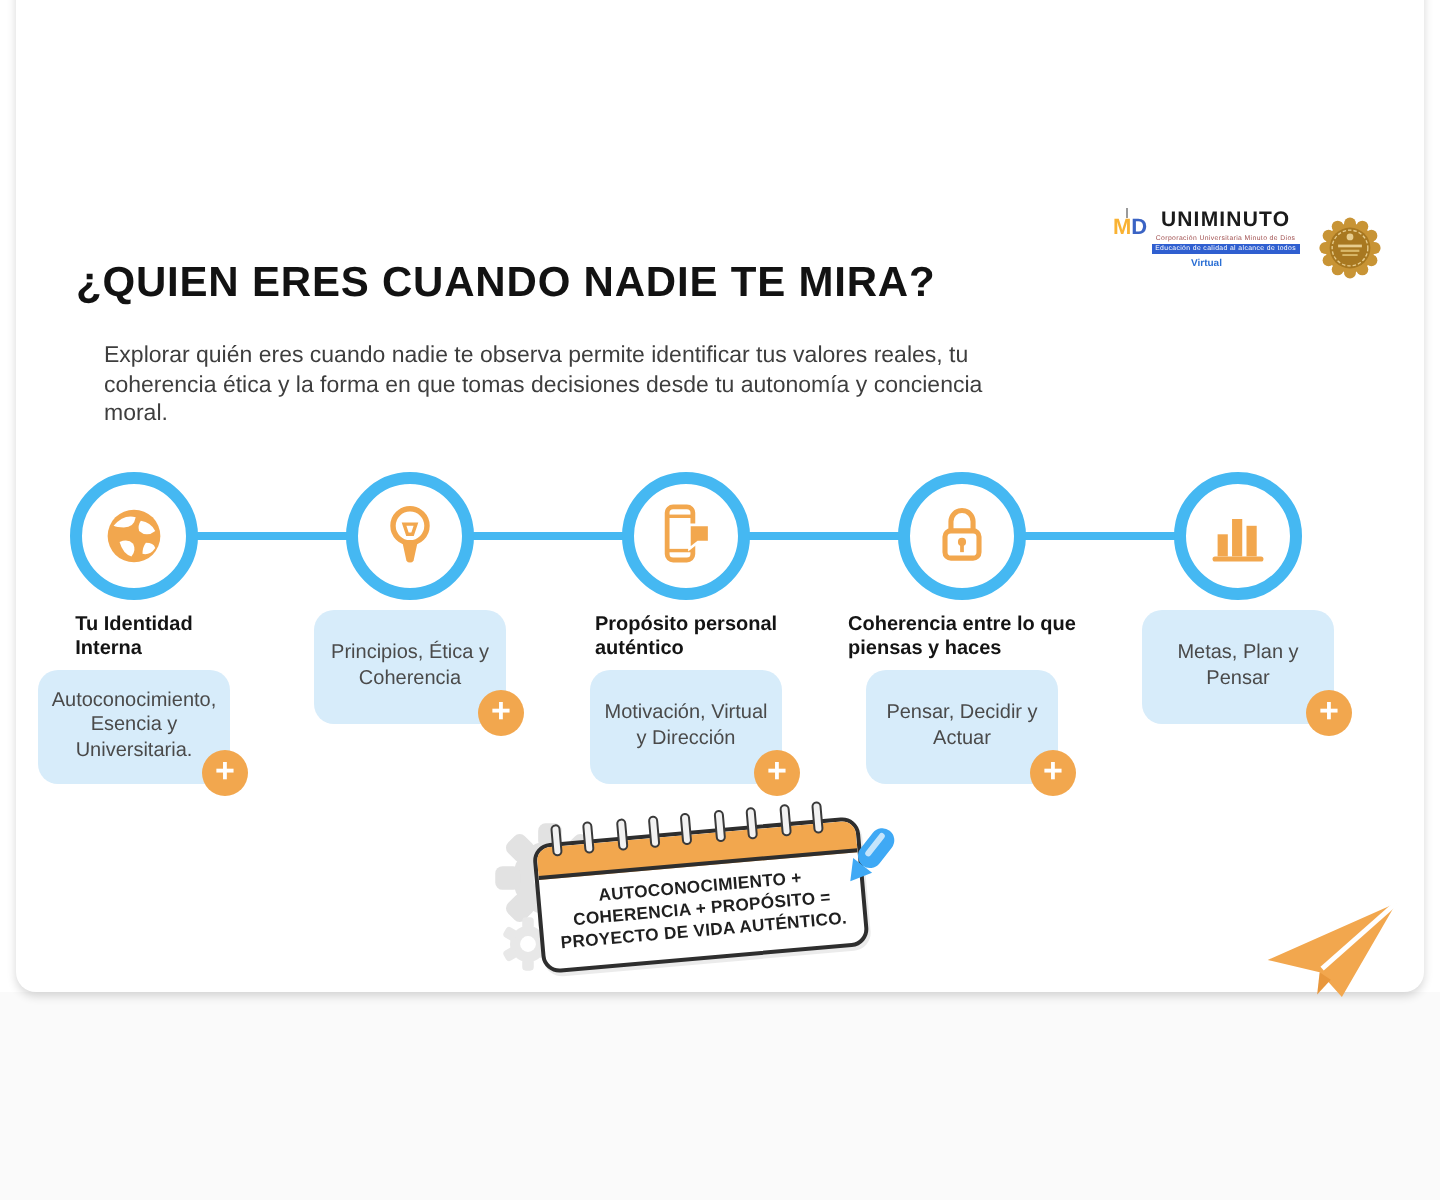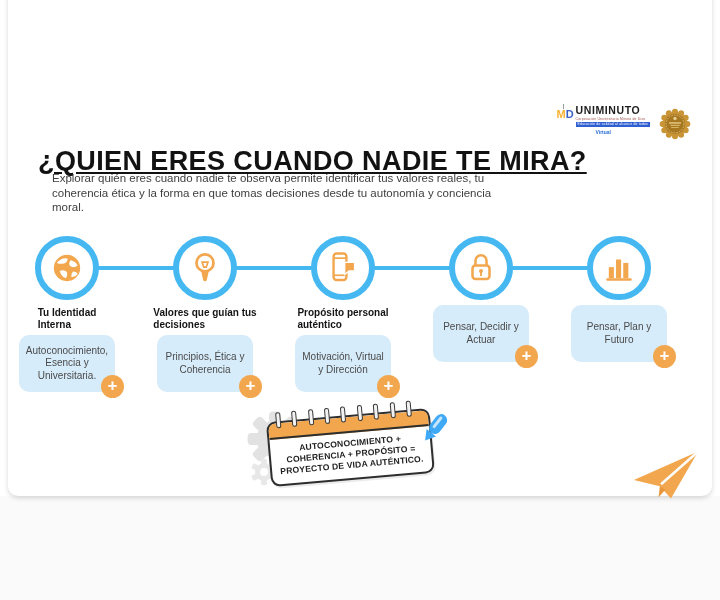--- a/index.html
+++ b/index.html
@@ -12,29 +12,29 @@
     border-radius:0 0 10px 10px; box-shadow:0 2px 5px rgba(0,0,0,0.16); }
 
   
   .logo-wrap { position:absolute; top:105px; right:28px; display:flex; align-items:flex-start; gap:8px; }
   .logo-main { display:flex; flex-direction:column; align-items:center; }
   .logo-row { display:flex; align-items:flex-start; gap:2px; }
   .logo-mark { position:relative; font-size:11px; font-weight:bold; line-height:11px; margin-top:4px; }
   .logo-mark .m { color:#F9B233; }
   .logo-mark .d { color:#3A63C4; }
   .logo-mark::before { content:""; position:absolute; left:7px; top:-5px; width:1px; height:5px; background:#9a9a9a; }
-  .logo-textcol { display:flex; flex-direction:column; align-items:flex-start; }
+  .logo-textcol { display:flex; flex-direction:column; align-items:center; }
   .logo-brand { font-size:10.5px; font-weight:bold; letter-spacing:0.6px; color:#1b1b1b; line-height:11px; }
   .logo-subtitle { font-size:3.4px; color:#a05050; letter-spacing:0.2px; margin-top:0.5px; }
   .logo-tagline { font-size:3.4px; color:#ffffff; background:#2f5fd0; padding:0.5px 2px; margin-top:1px; letter-spacing:0.2px; }
   .logo-modality { font-size:5px; font-weight:bold; color:#2b6fd4; margin-top:2px; }
 
   
-  .title { position:absolute; left:38px; top:146px; font-size:27px; font-weight:bold;
-    letter-spacing:0.4px; color:#121212;text-decoration:underline; }
+  .title { position:absolute; left:38px; top:130px; font-size:21px; font-weight:bold;
+    letter-spacing:0.4px; color:#121212; }
   .intro { position:absolute; left:52px; top:171px; width:462px; font-size:11.5px;
     line-height:14.5px; color:#3e3e3e; }
 
   
   .process { position:absolute; left:-2px; top:236px; width:690px; }
   .connector { position:absolute; left:69px; top:30px; width:552px; height:4px; background:#45B8F2; z-index:0; }
   .steps { position:relative; display:flex; z-index:1; }
   .step { width:138px; display:flex; flex-direction:column; align-items:center; }
   .circle { width:64px; height:64px; border-radius:50%; border:6px solid #45B8F2; background:#ffffff;
     display:flex; align-items:center; justify-content:center; }
@@ -143,24 +143,20 @@
       <div class="step">
         <div class="circle">
           <span>
             <svg width="34" height="36" viewBox="0 0 40 42">
               <circle cx="20" cy="15" r="10" fill="none" stroke="#F2A74E" stroke-width="3.2"></circle>
               <path d="M15.5 24.5 h9 l-2.4 11 a2.5 2.5 0 0 1 -4.2 0 z" fill="#F2A74E"></path>
               <path d="M16.5 14 h7 l-2 6 h-3 z" fill="none" stroke="#F2A74E" stroke-width="2"></path>
             </svg>
           </span>
         </div>
-        <div class="step-title">
-          <span>Valores que guían tus</span>
-            <span>decisiones</span>
-        </div>
         <div class="detail-box">
           <div class="detail-text">Principios, Ética y Coherencia</div>
           <div class="plus-btn">+</div>
         </div>
       </div>
 
       <div class="step">
         <div class="circle">
           <span>
             <svg width="36" height="36" viewBox="0 0 42 42">
@@ -185,39 +181,43 @@
         <div class="circle">
           <span>
             <svg width="34" height="36" viewBox="0 0 40 42">
               <path d="M13.5 18 v-5.5 a6.5 6.5 0 0 1 13 0 V18" fill="none" stroke="#F2A74E" stroke-width="3"></path>
               <rect x="10" y="18" width="20" height="16" rx="3.5" fill="none" stroke="#F2A74E" stroke-width="3"></rect>
               <circle cx="20" cy="24.5" r="2.4" fill="#F2A74E"></circle>
               <rect x="18.9" y="25.5" width="2.2" height="5" fill="#F2A74E"></rect>
             </svg>
           </span>
         </div>
+        <div class="step-title">
+          <span>Coherencia entre lo que</span>
+            <span>piensas y haces</span>
+        </div>
         <div class="detail-box">
           <div class="detail-text">Pensar, Decidir y Actuar</div>
           <div class="plus-btn">+</div>
         </div>
       </div>
 
       <div class="step">
         <div class="circle">
           <span>
             <svg width="34" height="34" viewBox="0 0 40 40">
               <rect x="8" y="19" width="6" height="13" fill="#F2A74E"></rect>
               <rect x="16.5" y="10" width="6" height="22" fill="#F2A74E"></rect>
               <rect x="25" y="14" width="6" height="18" fill="#F2A74E"></rect>
               <rect x="5" y="32" width="30" height="3" rx="1.5" fill="#F2A74E"></rect>
             </svg>
           </span>
         </div>
         <div class="detail-box">
-          <div class="detail-text">Pensar, Plan y Futuro</div>
+          <div class="detail-text">Metas, Plan y Pensar</div>
           <div class="plus-btn">+</div>
         </div>
       </div>
 
     </div>
   </div>
 
   <div class="gear-big">
     <svg width="74" height="74" viewBox="0 0 100 100">
       <g fill="#E2E2E2">

